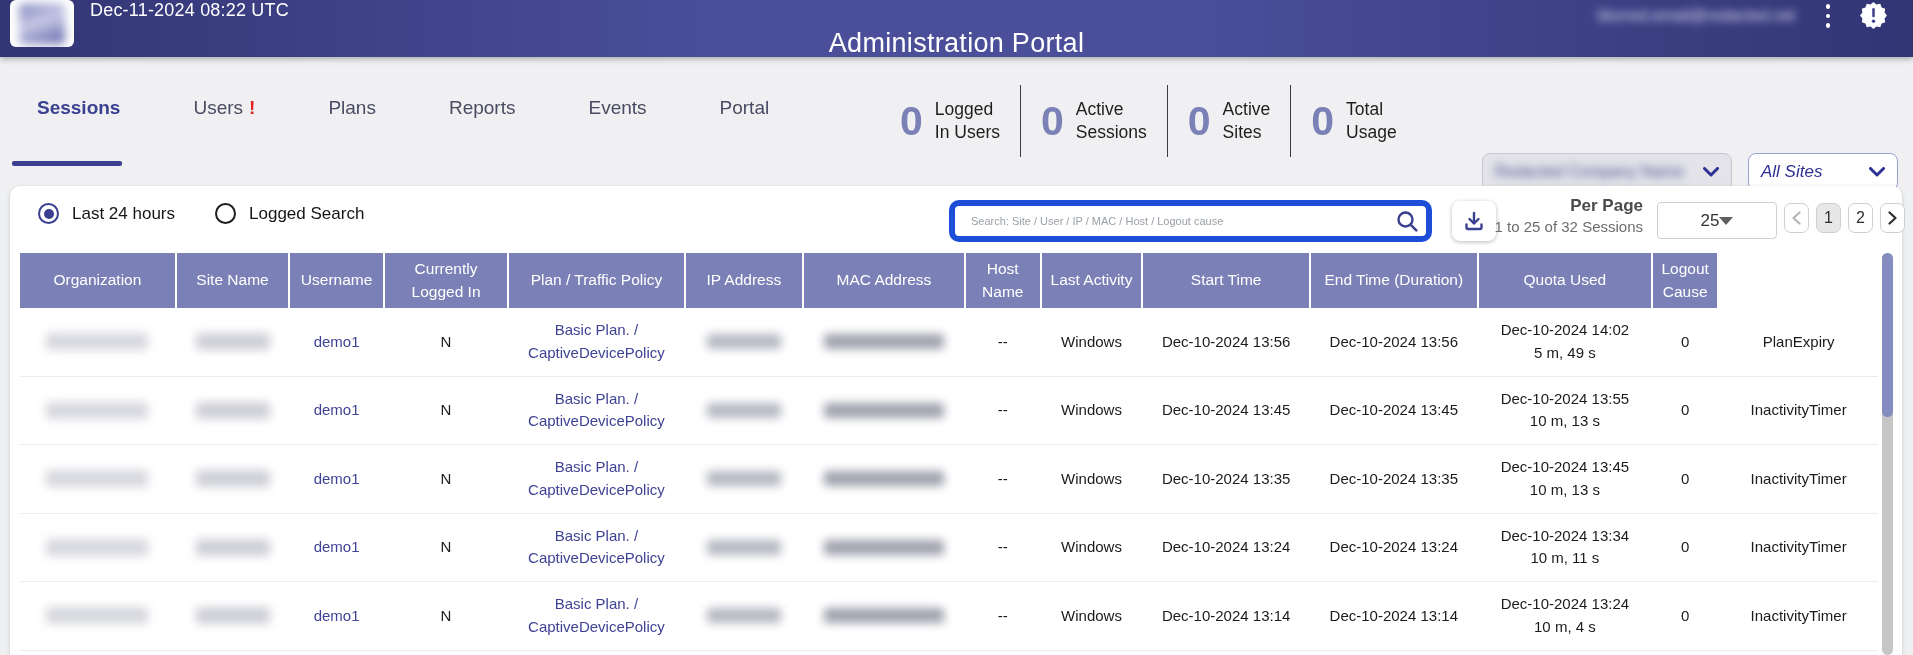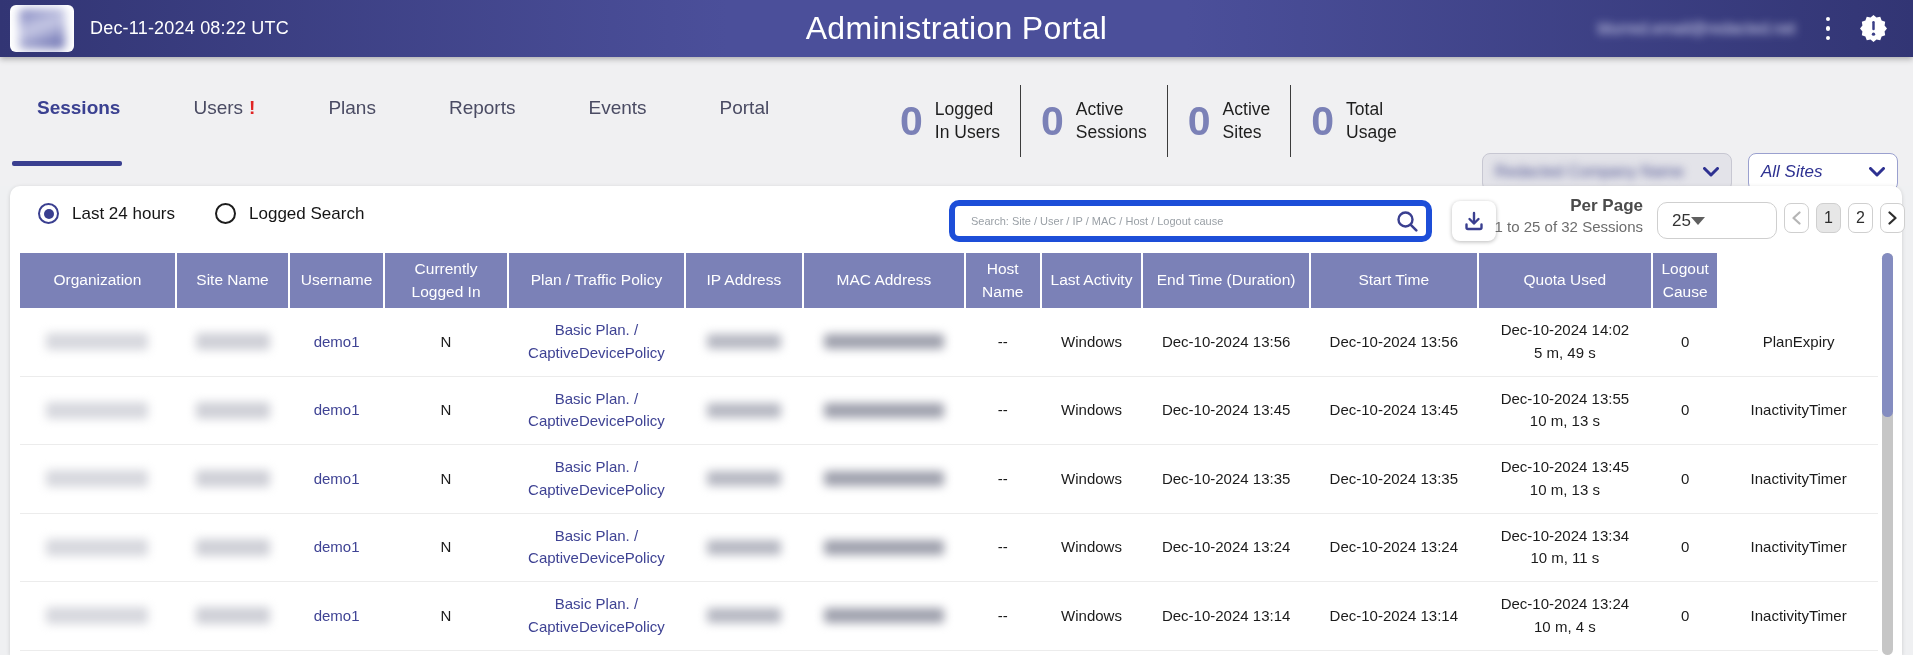--- a/index.html
+++ b/index.html
@@ -3,28 +3,28 @@
 <meta charset="utf-8">
 <style>
   * { margin:0; padding:0; box-sizing:border-box; }
   html,body { width:1913px; height:655px; overflow:hidden; background:#eff0f2;
     font-family:"Liberation Sans","DejaVu Sans",sans-serif; }
   .page { position:relative; width:1913px; height:655px; }
 
   
   .topbar { position:absolute; left:0; top:0; width:1913px; height:57px;
     background:linear-gradient(90deg,#323574 0%,#4b4f9a 38%,#4b4f9a 62%,#323574 100%);
-    box-shadow:0 2px 6px rgba(0,0,0,.3); display:flex; align-items:center; z-index:5; }
+    box-shadow:0 2px 6px rgba(0,0,0,.3); display:flex; align-items:flex-start; z-index:5; }
   .logo-box { width:64px; height:47px; background:#fff; border-radius:6px; margin-left:10px;
     overflow:hidden; display:flex; align-items:center; justify-content:center; }
   .logo-blur { width:46px; height:40px; border-radius:4px;
     background:linear-gradient(160deg,#8d91c6 10%,#c9cbe6 45%,#6f74b3 90%); filter:blur(5px); }
   .topbar-date { color:#fff; font-size:18px; margin-left:16px; letter-spacing:.2px; }
   .topbar-title { position:absolute; left:0; right:0; text-align:center; color:#fff;
-    font-size:32px; font-weight:500; letter-spacing:.3px; pointer-events:none; }
+    font-size:27px; font-weight:500; letter-spacing:.3px; pointer-events:none;margin-top:28px; }
   .topbar-right { margin-left:auto; display:flex; align-items:center; gap:24px; padding-right:26px; }
   .email-blur { color:#e9eaff; font-size:16px; filter:blur(4px); opacity:.9; max-width:250px;
     white-space:nowrap; overflow:hidden; }
   .kebab { display:flex; flex-direction:column; gap:5px; padding:4px 6px; cursor:pointer; }
   .kebab i { width:4.5px; height:4.5px; background:#fff; border-radius:50%; display:block; }
   .alert-seal { width:27px; height:27px; cursor:pointer; }
 
   
   .strip { position:absolute; left:0; top:57px; width:1913px; height:129px; background:#f0f0f2; }
   .tabs { position:absolute; left:37px; top:40px; display:flex; gap:73px; align-items:flex-start; }
@@ -69,22 +69,22 @@
   .search-ico { position:absolute; right:14px; top:10px; width:22px; height:22px; cursor:pointer; }
 
   .dl-btn { position:absolute; left:1442px; top:15px; width:44px; height:40px; background:#fff;
     border-radius:8px; box-shadow:0 1px 4px rgba(0,0,0,.28); display:flex; align-items:center;
     justify-content:center; cursor:pointer; }
 
   .pp-block { position:absolute; left:1470px; top:10px; width:163px; text-align:right; }
   .pp-label { font-size:17px; font-weight:bold; color:#4b4b4b; }
   .pp-range { font-size:15px; color:#6d6d6d; margin-top:2px; white-space:nowrap; }
   .pp-select { position:absolute; left:1647px; top:16px; width:120px; height:37px; background:#fff;
-    border:1px solid #cfcfcf; border-radius:10px; display:flex; align-items:center;
-    justify-content:flex-start; padding:0 14px; cursor:pointer; }
+    border:1px solid #cfcfcf; border-radius:4px; display:flex; align-items:center;
+    justify-content:center; padding:0 14px; cursor:pointer; }
   .pp-select .val { font-size:17px; color:#333; }
   .caret-down { width:0; height:0; border-left:7px solid transparent; border-right:7px solid transparent;
     border-top:8px solid #5f5f5f; }
 
   .pager { position:absolute; left:1774px; top:17px; display:flex; gap:7px; }
   .pg-btn { width:25px; height:30px; border:1px solid #cfcfcf; border-radius:7px; background:#fff;
     display:flex; align-items:center; justify-content:center; font-size:16px; color:#2d2d2d; cursor:pointer; }
   .pg-btn.current { background:#e7e7e7; }
   .pg-btn.disabled { color:#b5b5b5; cursor:default; }
   .pg-btn svg { width:11px; height:14px; }
@@ -251,22 +251,22 @@
         <div class="t-row" id="head-row" style="grid-template-columns: 157fr 113fr 94fr 124fr 177fr 118fr 162fr 75fr 101fr 168fr 168fr 175fr 65fr 161fr;">
             <div class="cell">Organization</div>
             <div class="cell">Site Name</div>
             <div class="cell">Username</div>
             <div class="cell">Currently Logged In</div>
             <div class="cell">Plan / Traffic Policy</div>
             <div class="cell">IP Address</div>
             <div class="cell">MAC Address</div>
             <div class="cell">Host Name</div>
             <div class="cell">Last Activity</div>
+            <div class="cell">Start Time</div>
             <div class="cell">End Time (Duration)</div>
-            <div class="cell">Start Time</div>
             <div class="cell">Quota Used</div>
             <div class="cell">Logout Cause</div>
           </div>
       </div>
       <div class="t-body" id="body-rows">
           <div class="t-row" style="grid-template-columns: 157fr 113fr 94fr 124fr 177fr 118fr 162fr 75fr 101fr 168fr 168fr 175fr 65fr 161fr;">
             <div class="cell">
               <span class="redact" style="width: 102px; height: 17px; background: rgb(215, 216, 222);"></span>
             </div>
             <div class="cell">

